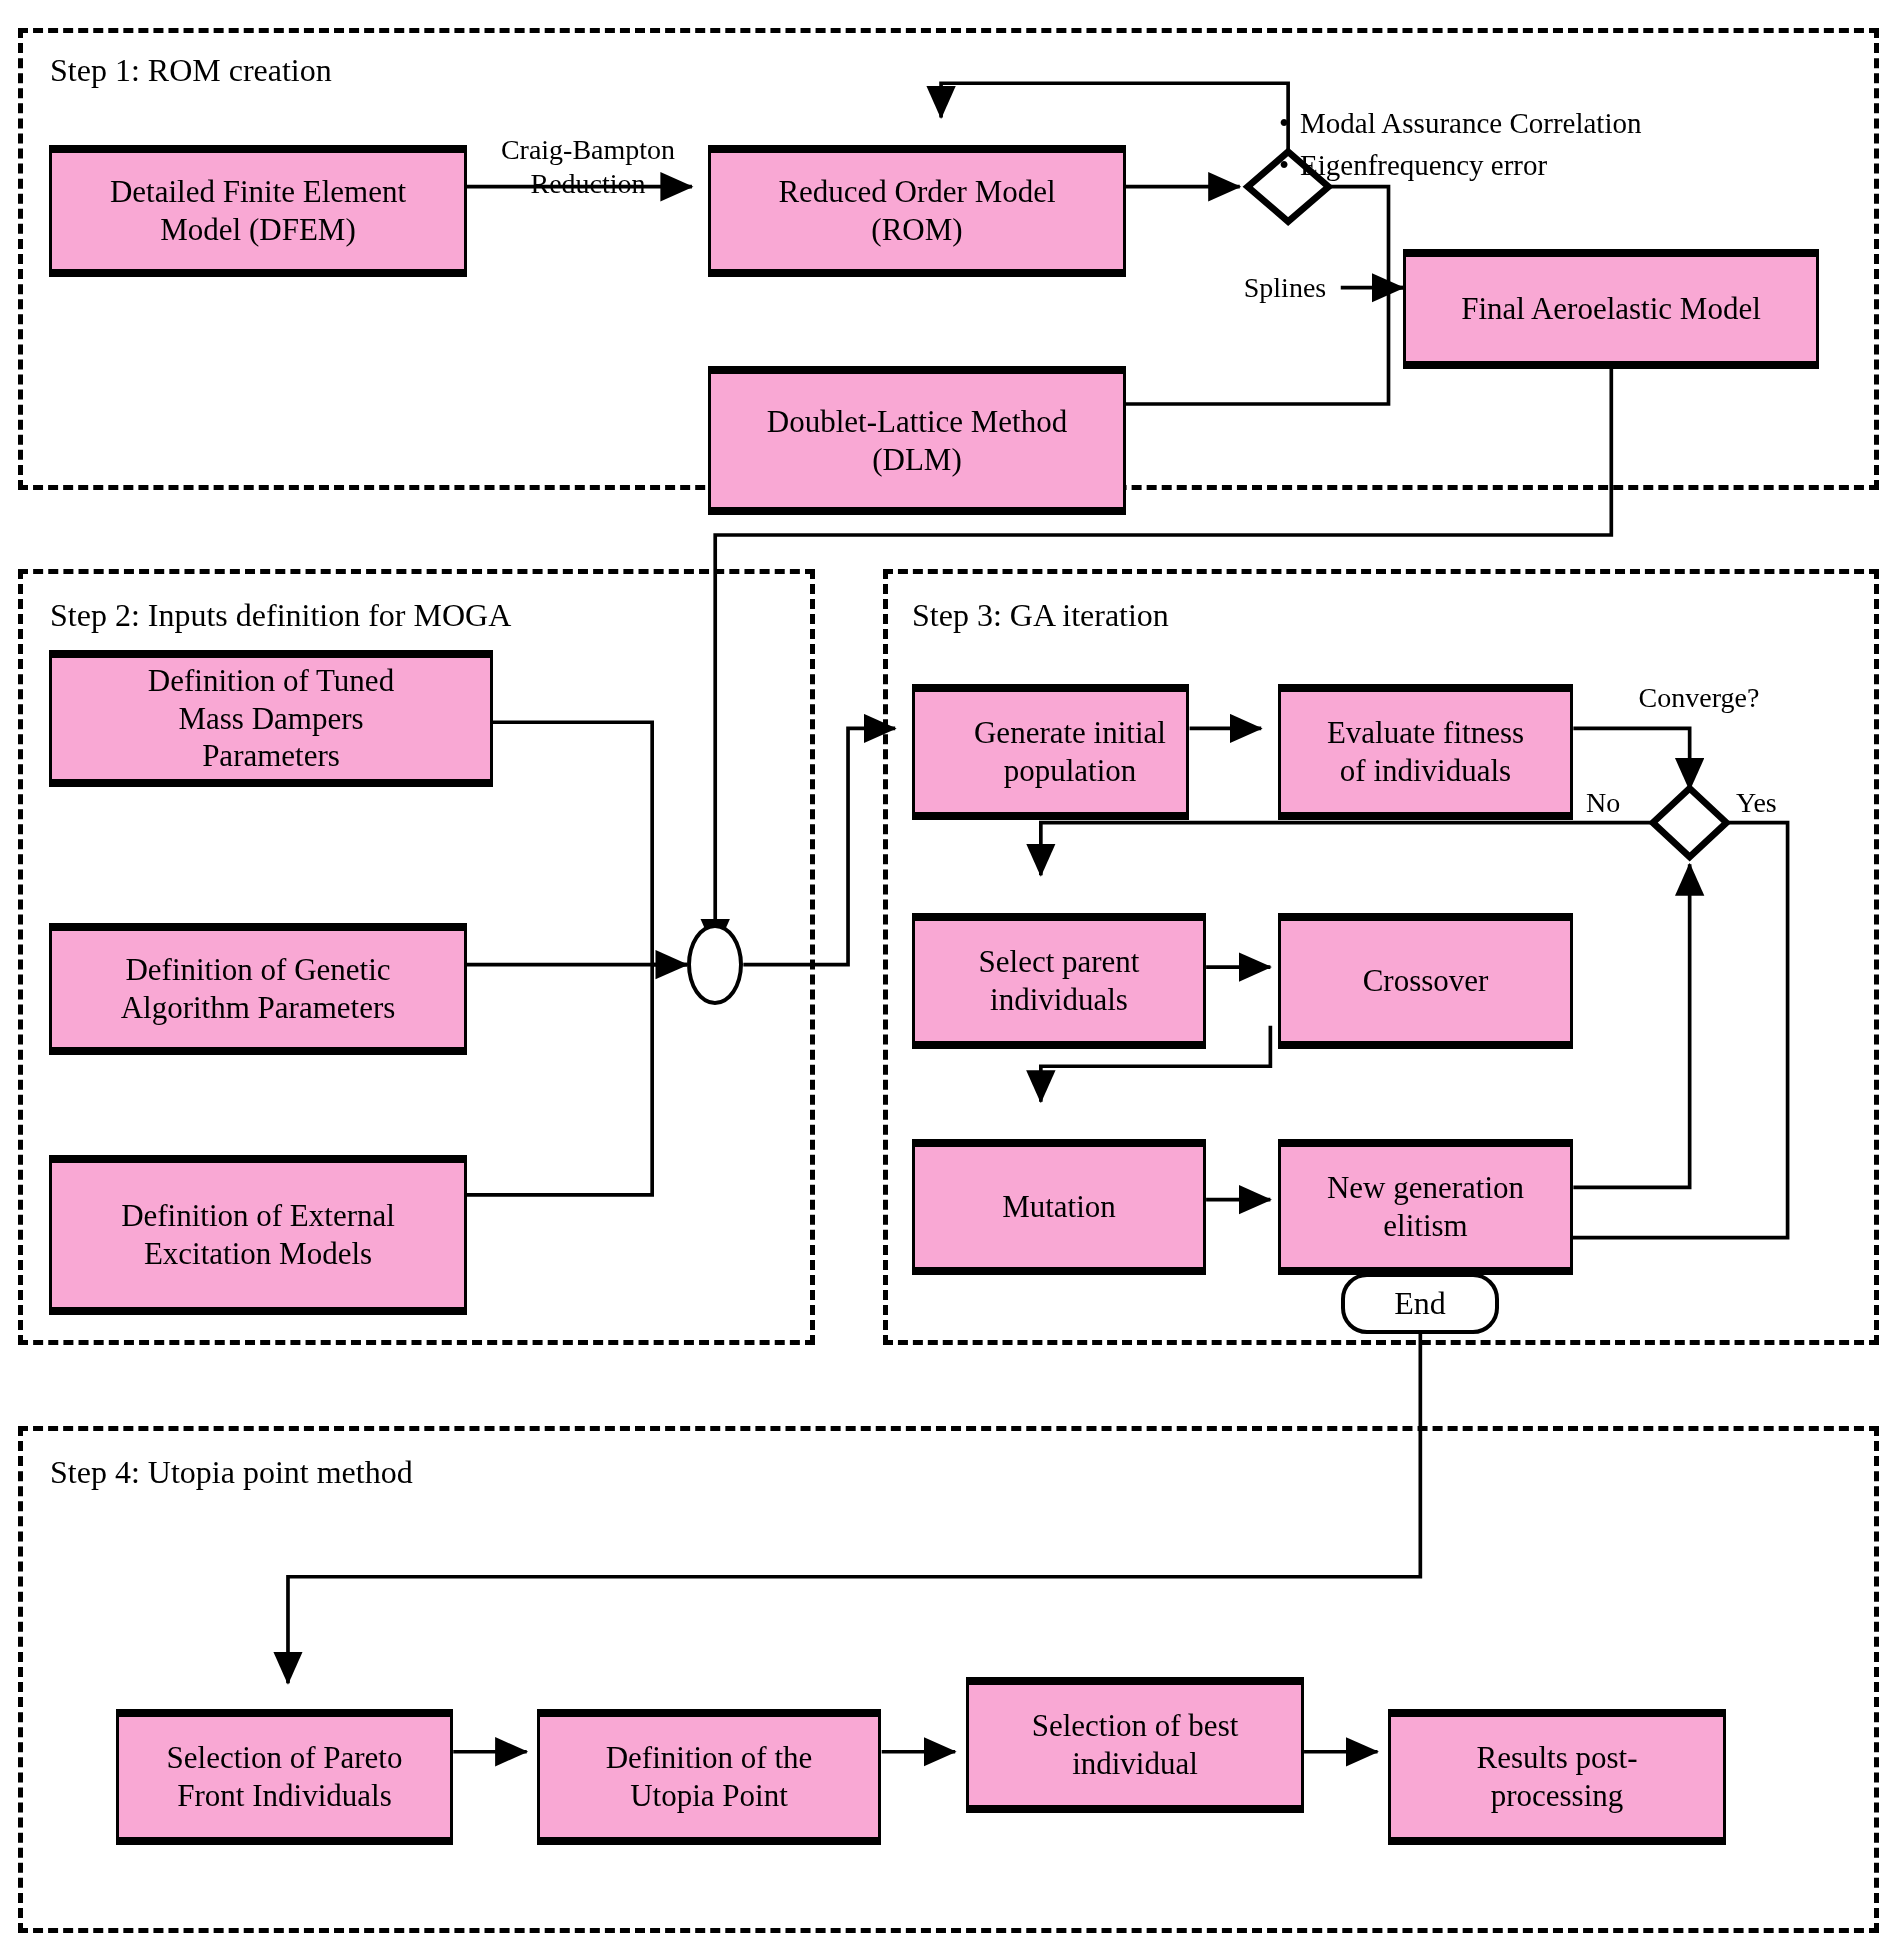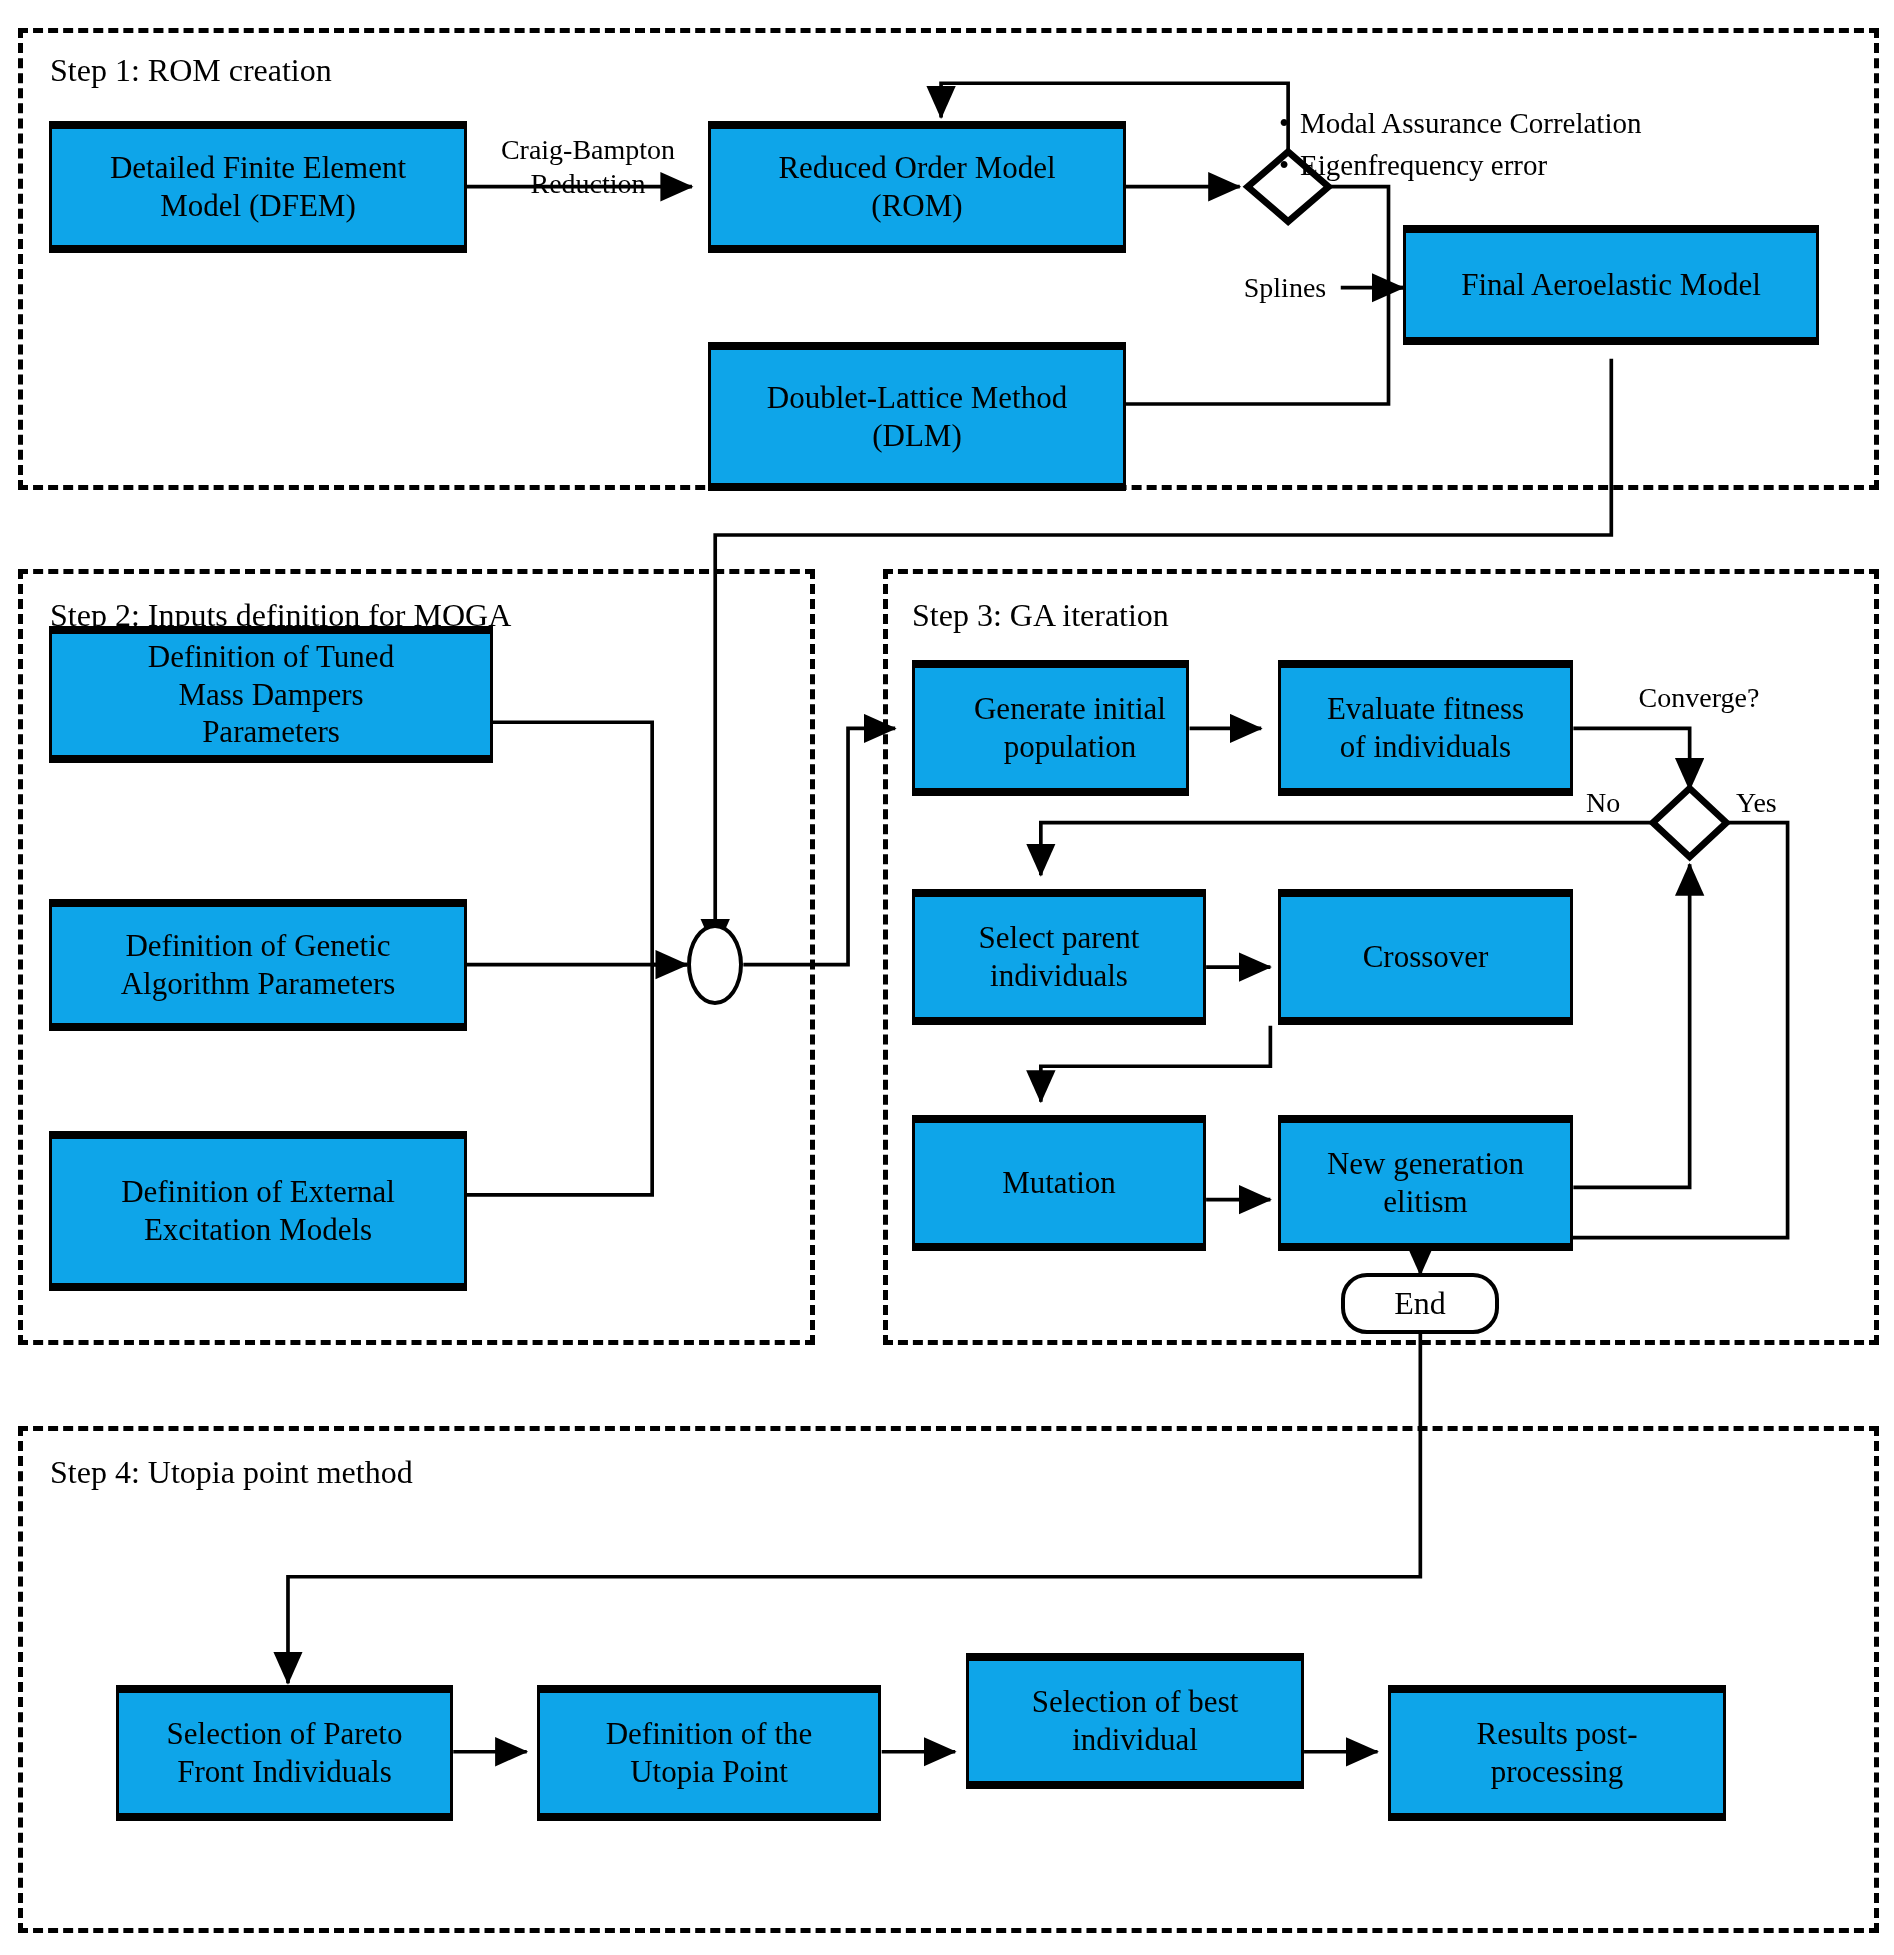--- a/index.html
+++ b/index.html
@@ -1,23 +1,23 @@
 <!DOCTYPE html>
 <html style="font-size:9.8px"><head>
 <meta charset="utf-8">
 <style>
   html,body{margin:0;padding:0;background:#ffffff;}
   body{width:1895px;height:1955px;font-family:"Liberation Serif","DejaVu Serif",serif;}
   #stage{position:relative;width:1895px;height:1955px;overflow:hidden;background:#fff;}
   svg#wires{position:absolute;left:0;top:0;width:1895px;height:1955px;}
   .panel{position:absolute;border:5.5px dashed #000;box-sizing:border-box;background:transparent;}
   .panel-title{position:absolute;font-size:32px;color:#000;white-space:nowrap;line-height:1;}
-  .node{position:absolute;box-sizing:border-box;border:3.1px solid #000;background:#0ea5e9;
+  .node{position:absolute;box-sizing:border-box;border:3.1px solid #000;background:#f9a8d4;
         display:flex;align-items:center;justify-content:center;text-align:center;
-        font-size:31px;line-height:1.22;color:#000;padding:2.4px 6.1px;}
+        font-size:31px;line-height:1.22;color:#000;padding:2.4px 6.1px;margin-top:24px;}
   .node.thick{border-width:3.1px;box-shadow:inset 0 4.9px 0 0 #000, inset 0 -4.9px 0 0 #000;}
   .edge-label{position:absolute;font-size:28px;color:#000;white-space:nowrap;line-height:1.2;text-align:center;}
   .bullets{position:absolute;font-size:29px;color:#000;line-height:1.45;}
   .bullets div{white-space:nowrap;}
   .bullets .b{display:inline-block;width:21px;}
   .end-node{position:absolute;box-sizing:border-box;border:4.3px solid #000;border-radius:26px;
             background:#fff;display:flex;align-items:center;justify-content:center;
             font-size:32px;color:#000;}
   .junction{position:absolute;box-sizing:border-box;border:4.3px solid #000;border-radius:50%;background:#fff;}
 </style>

